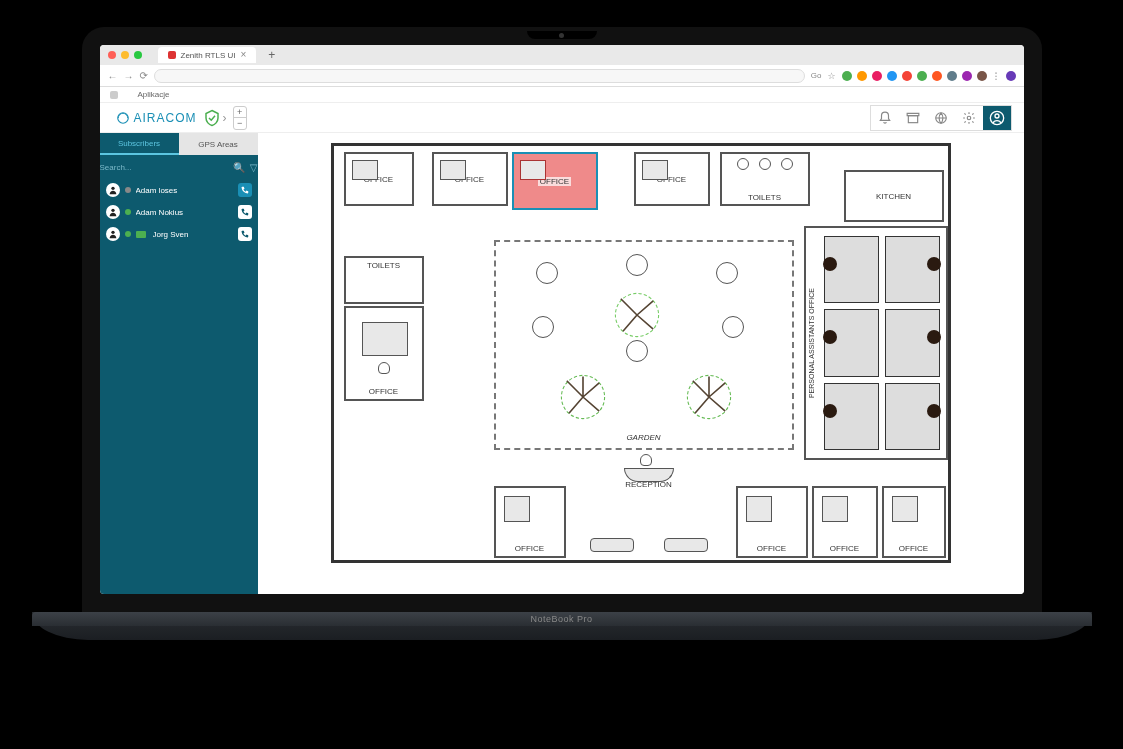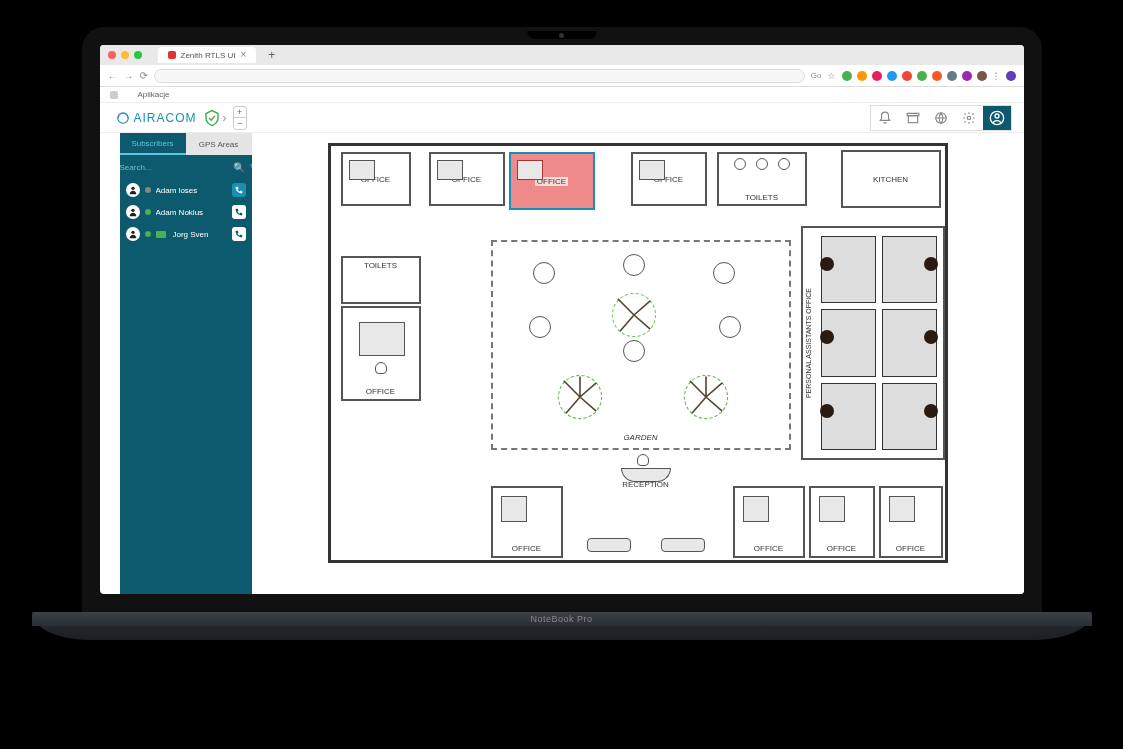--- a/index.html
+++ b/index.html
@@ -65,21 +65,21 @@
   .expand{color:#999;font-size:12px;margin-left:2px;}
   .zoomgrp{display:flex;flex-direction:column;border:1px solid #ccc;border-radius:3px;margin-left:6px;}
   .zoombtn{width:12px;height:11px;font-size:9px;line-height:11px;text-align:center;color:#666;border-bottom:1px solid #ccc;}
   .zoombtn:last-child{border-bottom:none;}
   .spacer{flex:1;}
   .header-icons{display:flex;align-items:center;border:1px solid #ddd;height:26px;}
   .hicon{width:28px;height:100%;display:flex;align-items:center;justify-content:center;color:#888;font-size:13px;}
   .hicon.profile{background:#0d5a6e;color:#fff;border-radius:0;}
 
   .app-body{flex:1;display:flex;min-height:0;}
-  .sidebar{width:132px;background:#0d5a6e;display:flex;flex-direction:column;margin-left:20px;}
+  .sidebar{width:158px;background:#0d5a6e;display:flex;flex-direction:column;}
   .tabs{display:flex;height:22px;font-size:8px;}
   .tab-btn{flex:1;display:flex;align-items:center;justify-content:center;color:#ccc;background:#e5e5e5;}
   .tab-btn.active{background:#0d5a6e;color:#5cc5e0;border-bottom:2px solid #5cc5e0;}
   .tab-btn.inactive{color:#555;}
   .searchrow{display:flex;align-items:center;height:24px;padding:0 0;color:#7ab8c8;font-size:8px;gap:4px;}
   .searchrow input{flex:1;background:transparent;border:none;color:#7ab8c8;font-size:8px;outline:none;}
   .searchrow input::placeholder{color:#7ab8c8;}
   .sicon{font-size:10px;color:#7ab8c8;}
 
   .subrow{display:flex;align-items:center;height:22px;padding:0 6px;gap:5px;font-size:8px;color:#fff;}
@@ -300,21 +300,21 @@
                 <span class="rl">OFFICE</span>
               </div>
               <div class="room" style="left:386px;top:6px;width:90px;height:54px;align-items:flex-end;">
                 <span class="rl" style="margin-bottom:2px;">TOILETS</span>
                 <div style="position:absolute;top:4px;left:10px;right:10px;display:flex;justify-content:space-around;">
                   <div class="table-round" style="width:12px;height:12px;"></div>
                   <div class="table-round" style="width:12px;height:12px;"></div>
                   <div class="table-round" style="width:12px;height:12px;"></div>
                 </div>
               </div>
-              <div class="room" style="left:510px;top:4px;width:100px;height:58px;">
+              <div class="room" style="left:510px;top:24px;width:100px;height:52px;">
                 <span class="rl">KITCHEN</span>
               </div>
 
               <div class="room" style="left:10px;top:110px;width:80px;height:48px;align-items:flex-start;">
                 <span class="rl" style="margin:3px;">TOILETS</span>
               </div>
               <div class="room" style="left:10px;top:160px;width:80px;height:95px;align-items:flex-end;">
                 <div class="furn desk" style="position:absolute;left:16px;top:14px;width:46px;height:34px;"></div>
                 <div class="furn chair" style="position:absolute;left:32px;top:54px;"></div>
                 <span class="rl" style="margin-bottom:3px;">OFFICE</span>

